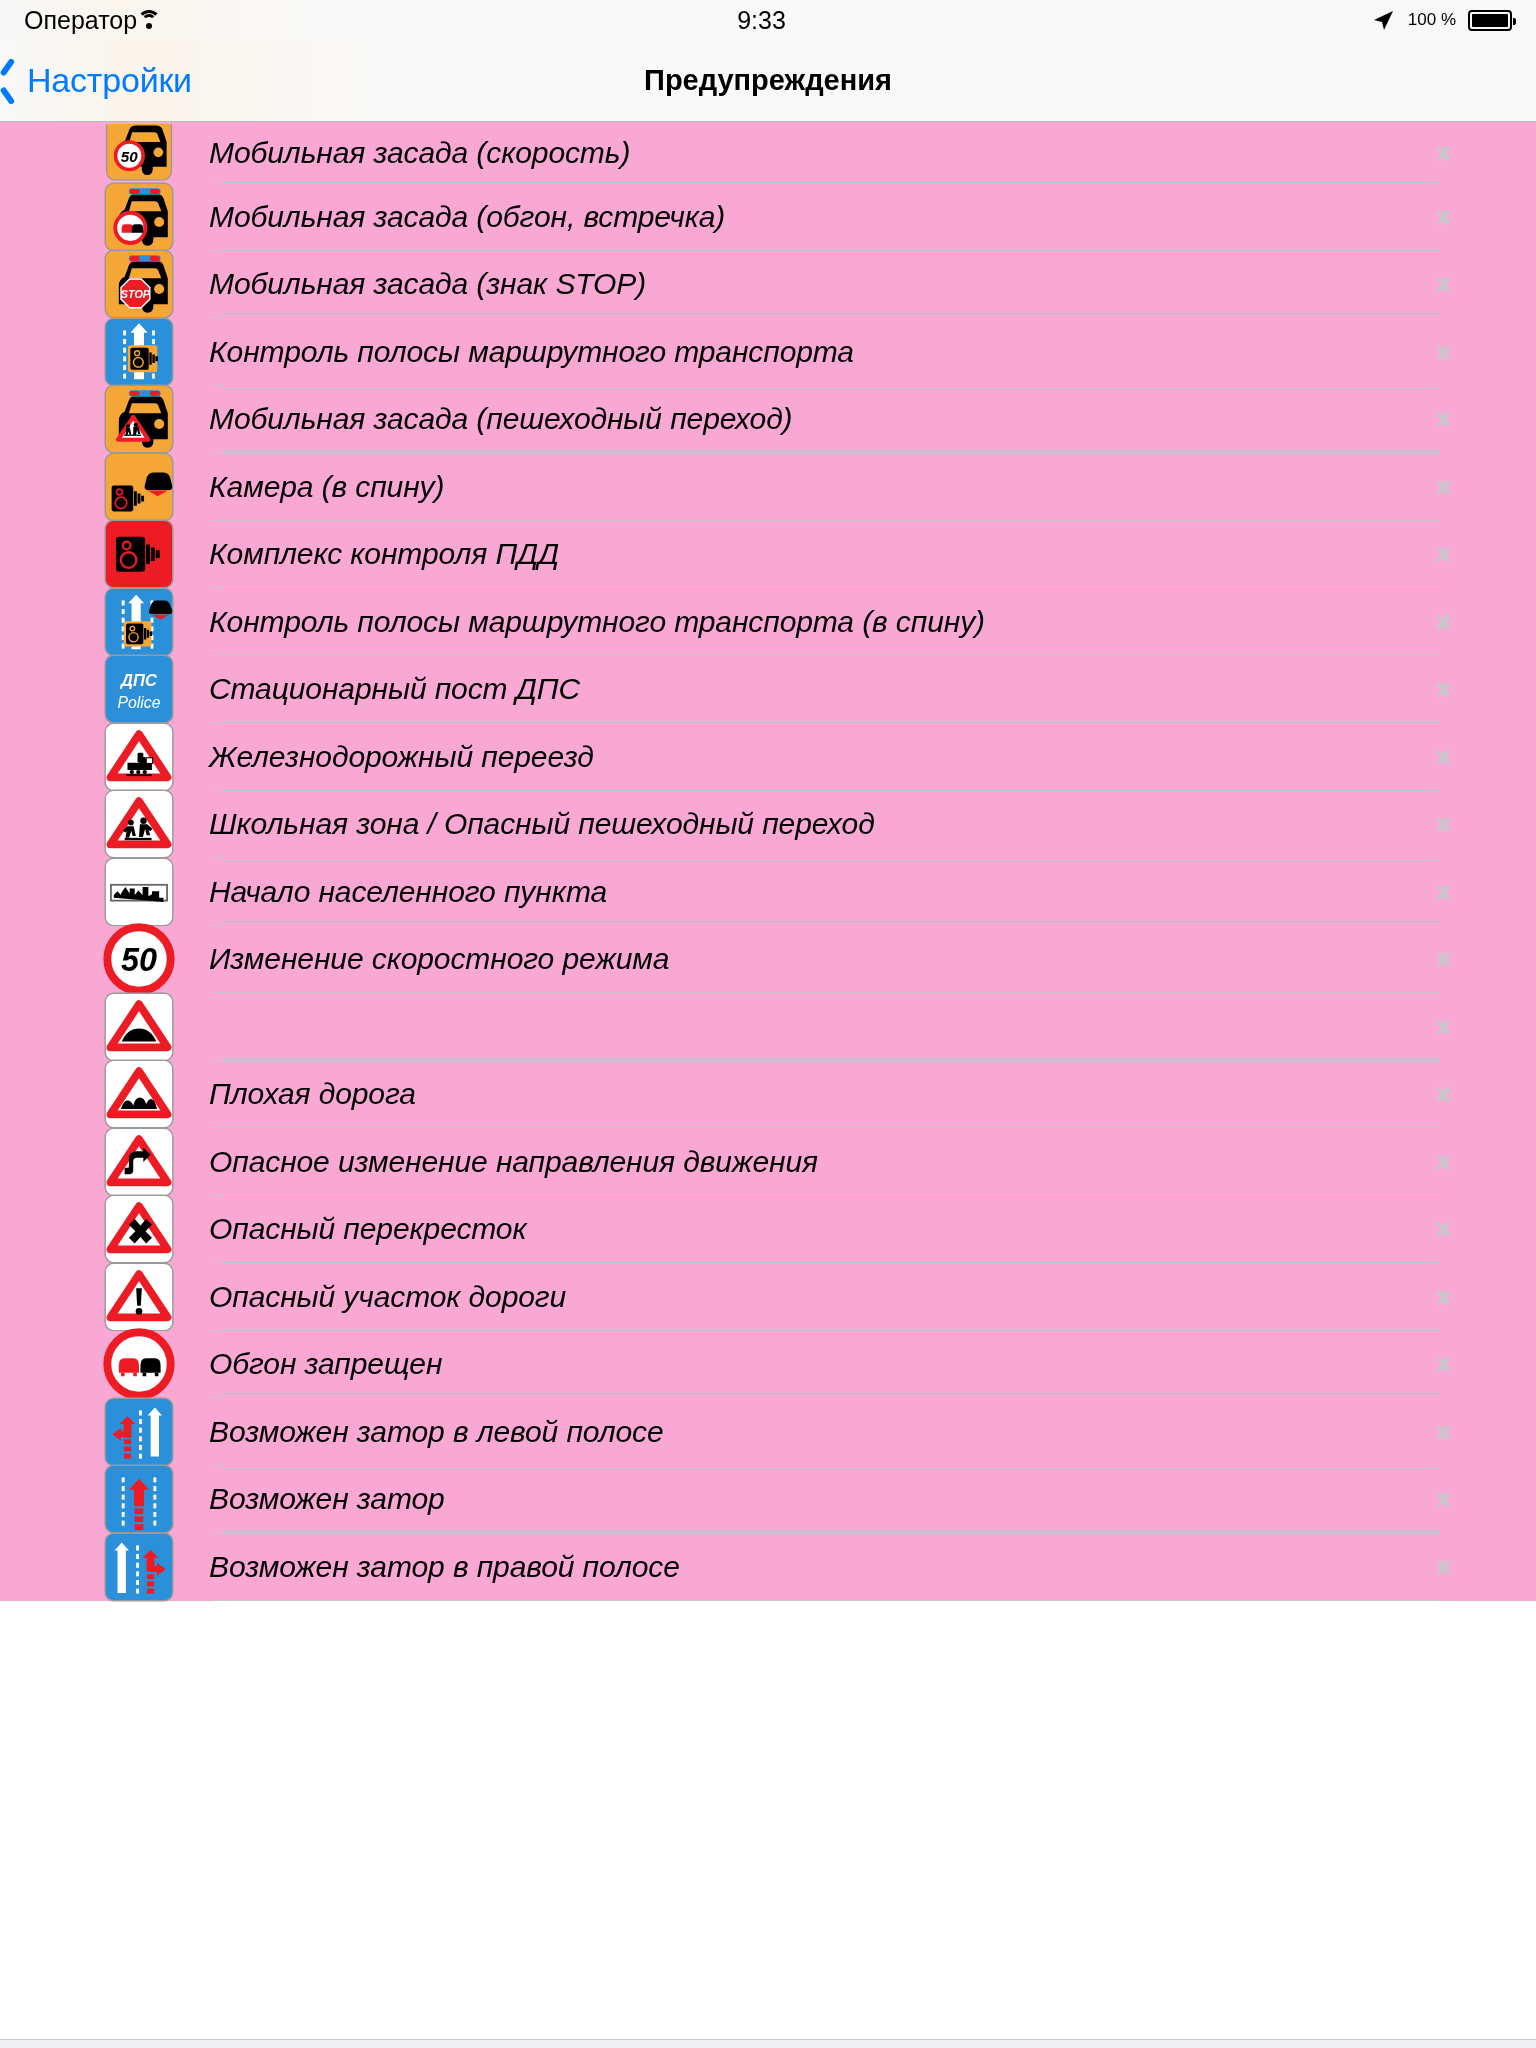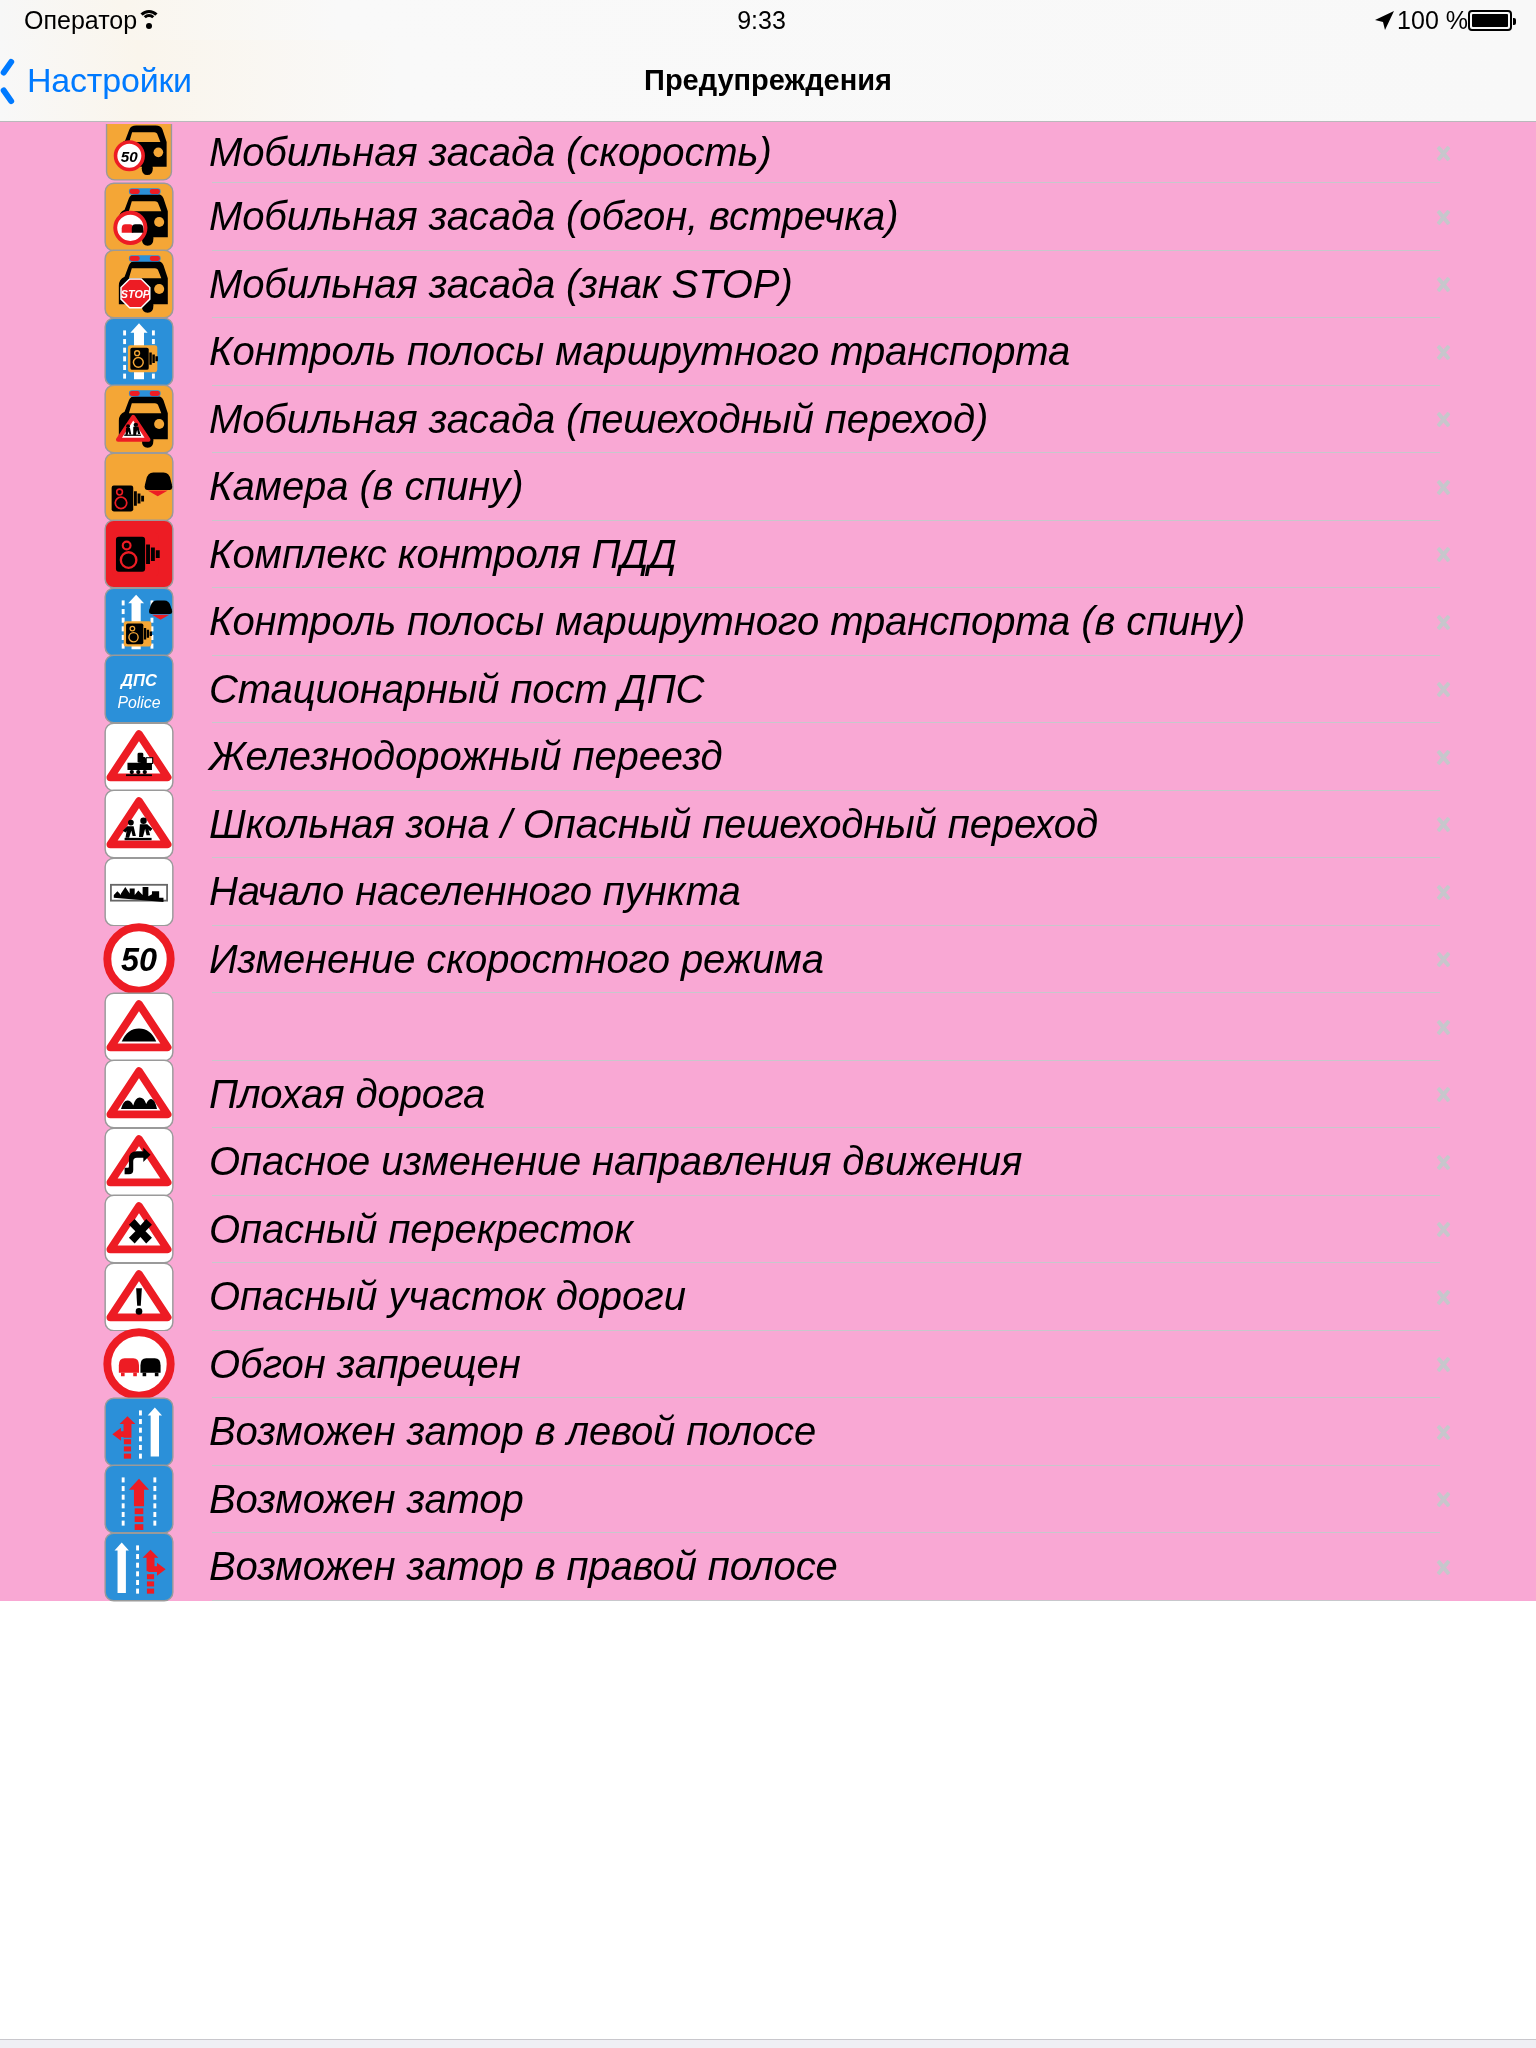--- a/index.html
+++ b/index.html
@@ -18,22 +18,22 @@
     display: flex; align-items: center;
     padding: 0 24px;
     font-size: 25px; color: #000;
   }
   #status-left { display: flex; align-items: center; }
   #status-center {
     position: absolute; left: 0; right: 13px; text-align: center;
     font-size: 25px; font-weight: 500; pointer-events: none;
   }
   #status-right {
-    margin-left: auto; display: flex; align-items: center; gap: 0;
-    font-size: 25px;
+    margin-left: auto; display: flex; align-items: center; gap: 12px;
+    font-size: 17px;
   }
   .wifi-ico { display:inline-block; width: 24px; height: 20px; position: relative; }
   .wifi-ico span {
     position:absolute; left:50%; transform: translateX(-50%);
     border: 3px solid #000; border-bottom-color: transparent;
     border-left-color: transparent; border-right-color: transparent;
     border-radius: 50%;
   }
   .wifi-ico span.a { width: 24px; height: 24px; top: 0; }
   .wifi-ico span.b { width: 15px; height: 15px; top: 4px; }
@@ -96,21 +96,21 @@
     position: absolute; left: 212px; right: 96px; bottom: 0;
     height: 1px; background: #c8c7cc;
   }
   .row.first-partial { height: 61px; }
   .icon-wrap {
     width: 88px; margin-left: 95px; flex: none;
     display: flex; align-items: center; justify-content: center;
   }
   .row-label {
     margin-left: 26px;
-    font-size: 40px; color: #000; letter-spacing: -0.1px;
+    font-size: 30px; color: #000; letter-spacing: -0.1px;
     white-space: nowrap;
   }
   .chev {
     margin-left: auto; margin-right: 84px;
     width: 15px; height: 26px; position: relative; flex: none;
   }
   .chev::before, .chev::after {
     content:""; position:absolute; left: 1px; width: 17px; height: 4px;
     background: #c7c7cc; border-radius: 1px;
   }

